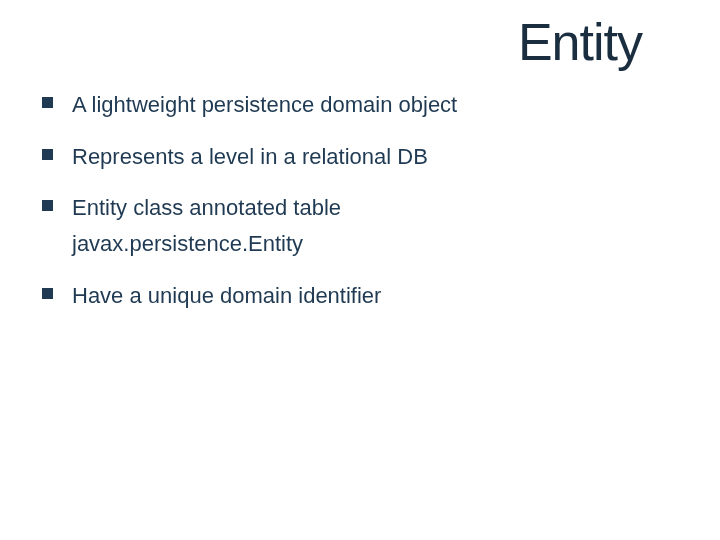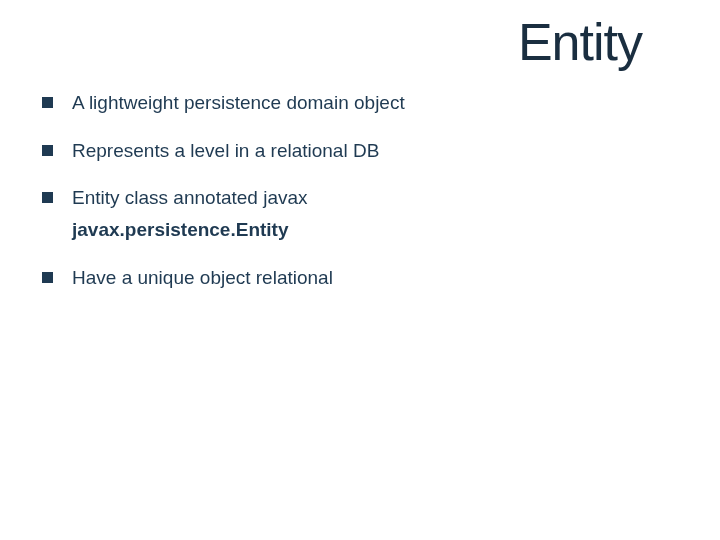--- a/index.html
+++ b/index.html
@@ -24,54 +24,54 @@
       margin-right: 40px;
       margin-bottom: 18px;
       color: #1a2e40;
     }
     .bullets {
       list-style: none;
     }
     .bullets > li {
       position: relative;
       padding-left: 34px;
-      font-size: 19px;
+      font-size: 22px;
       line-height: 1.35;
       margin-bottom: 22px;
       color: #1f3a52;
     }
     .bullets > li::before {
       content: "";
       position: absolute;
       left: 4px;
       top: 7px;
       width: 11px;
       height: 11px;
       background: #1f3a52;
     }
     .sub {
       display: block;
       margin-top: 6px;
-      font-weight: 700;
+      font-weight: 400;
       color: #1f3a52;
     }
   </style>
 </head>
 <body>
 
 <div class="slide">
   <h1 class="title">Entity</h1>
   <ul class="bullets">
     <li>
       <span>A lightweight persistence domain object</span>
     </li>
     <li>
       <span>Represents a level in a relational DB</span>
     </li>
     <li>
-      <span>Entity class annotated javax</span>
+      <span>Entity class annotated table</span>
       <span class="sub">javax.persistence.Entity</span>
     </li>
     <li>
-      <span>Have a unique object relational</span>
+      <span>Have a unique domain identifier</span>
     </li>
   </ul>
 </div>
 
 </body></html>

